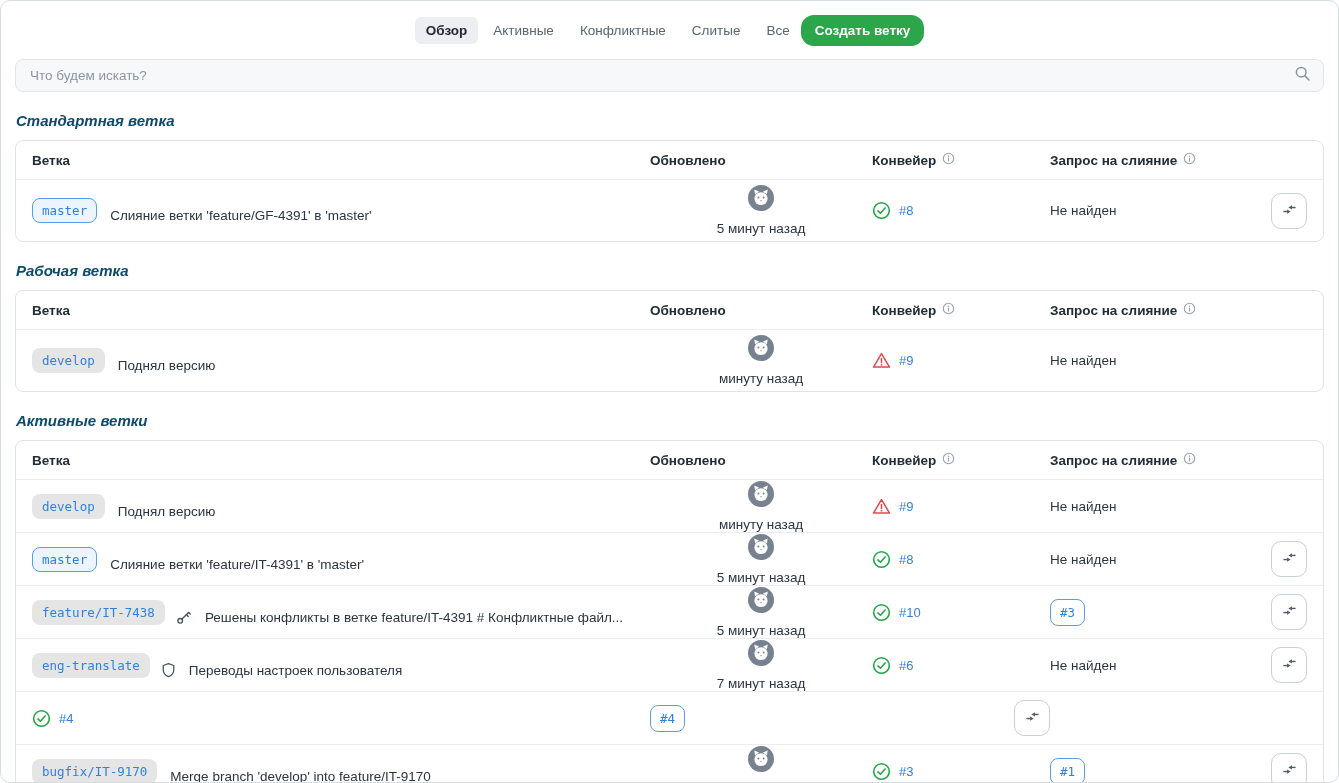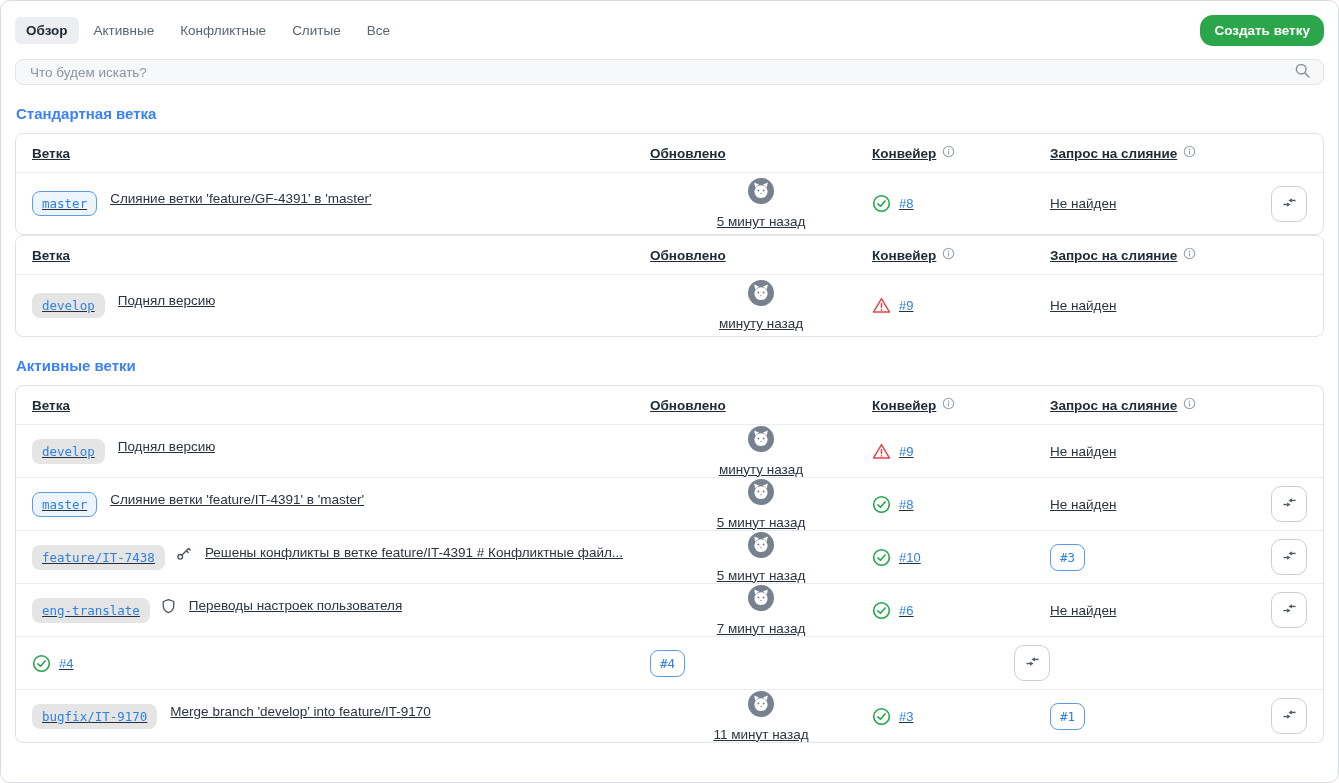--- a/index.html
+++ b/index.html
@@ -4,57 +4,57 @@
 <style>
   * { box-sizing: border-box; }
   html,body { margin:0; padding:0; background:#fff; }
   body { font-family:"Liberation Sans", sans-serif; color:#25303b; }
   .page {
     width:1339px; height:783px; background:#fff;
     border:1px solid #d6dce2; border-radius:10px;
     padding:14px; overflow:hidden; position:relative;
   }
   
-  .topbar { display:flex; align-items:center; justify-content:space-between; }
+  .topbar { display:flex; align-items:center; justify-content:center; }
   .tabs { display:flex; align-items:center; gap:4px; }
   .tab {
     font-size:13.5px; color:#5a6572; padding:6px 11px; border-radius:6px;
     cursor:pointer; white-space:nowrap;
   }
   .tab.active { background:#eceef1; color:#1f2733; font-weight:bold; }
   .btn-create {
     background:#2ba64a; color:#fff; font-size:13.5px; font-weight:bold;
     border:none; border-radius:13px; padding:8px 14px; cursor:pointer;
     font-family:"Liberation Sans", sans-serif;
   }
   
   .searchbar {
-    margin-top:13px; height:26px; background:#f7f8fa;
+    margin-top:13px; height:33px; background:#f7f8fa;
     border:1px solid #e2e6ea; border-radius:8px;
     display:flex; align-items:center; padding:0 12px;
   }
   .searchbar input {
     flex:1; border:none; outline:none; background:transparent;
     font-size:13.5px; color:#2b3440; font-family:"Liberation Sans", sans-serif;
   }
   .searchbar input::placeholder { color:#8b95a1; }
   
-  .section-title { font-size:15px; font-weight:bold; color:#3b82f6; margin:20px 0 11px 1px; }
+  .section-title { font-size:15px; font-weight:bold; color:#0c4a6e; margin:20px 0 11px 1px;font-style:italic; }
   .card { border:1px solid #e0e4e9; border-radius:8px; background:#fff; }
   .grid-row {
     display:grid; grid-template-columns:618px 222px 178px 1fr 46px;
-    align-items:center; padding:0 16px;text-decoration:underline;
+    align-items:center; padding:0 16px;
   }
   .thead { height:38px; font-size:13.5px; font-weight:bold; color:#222c36; }
   .th { display:flex; align-items:center; gap:6px; }
   .row { border-top:1px solid #e9edf0; }
   .card-lg .row { height:62px; }
   .card-sm .row { height:53px; }
   
-  .cell-branch { display:flex; align-items:flex-start; min-width:0; padding-right:22px; }
+  .cell-branch { display:flex; align-items:flex-end; min-width:0; padding-right:22px; }
   .badge {
     font-family:"DejaVu Sans Mono", monospace; font-size:12.5px; color:#2f81e0;
     background:#e5e5e5; border-radius:8px; padding:5px 10px; white-space:nowrap;
     cursor:pointer; flex:none;
   }
   .badge.bordered { border:1px solid #5b9ce6; background:#ecf4fd; padding:4px 9px; }
   .branch-extra-icon { flex:none; margin-left:11px; display:flex; align-items:center; }
   .commit {
     margin-left:13px; font-size:13.5px; color:#2b3440;
     white-space:nowrap; overflow:hidden; text-overflow:ellipsis;
@@ -162,20 +162,21 @@
                 <line x1="1.5" y1="10.2" x2="5.8" y2="10.2" stroke="#525c66" stroke-width="1.5"></line>
                 <path d="M5.4 7.9 L9.2 10.2 L5.4 12.5 Z" fill="#525c66"></path>
                 <line x1="14.5" y1="5.8" x2="10.2" y2="5.8" stroke="#525c66" stroke-width="1.5"></line>
                 <path d="M10.6 3.5 L6.8 5.8 L10.6 8.1 Z" fill="#525c66"></path>
               </svg></span>
           </button>
       </div>
     </div>
   </div>
 
+  <div class="section-title">Рабочая ветка</div>
   <div class="card card-lg">
     <div class="grid-row thead">
       <div class="th">
           <span>Ветка</span>
         </div>
       <div class="th">
           <span>Обновлено</span>
         </div>
       <div class="th">
           <span>Конвейер</span>

